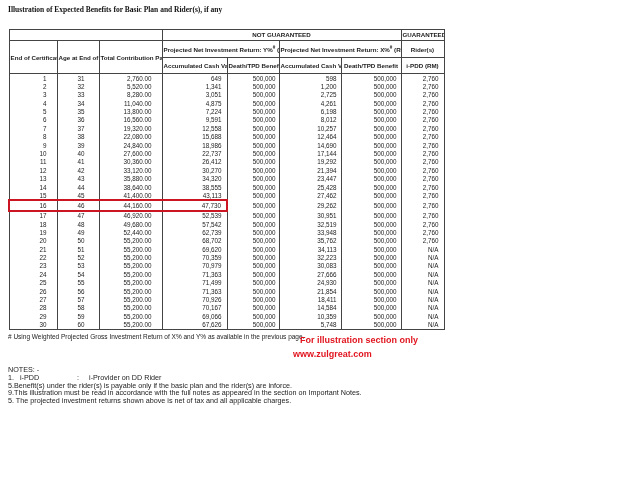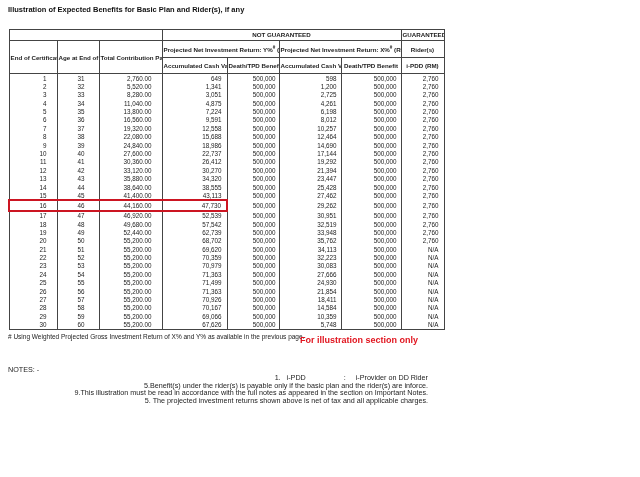--- a/index.html
+++ b/index.html
@@ -3,21 +3,21 @@
 <meta charset="utf-8">
 <style>
   * { box-sizing: border-box; }
   html,body { margin:0; padding:0; }
   body {
     width:640px; height:477px; background:#ffffff; position:relative;
     font-family:"Liberation Sans", sans-serif; color:#1a1a1a;
     overflow:hidden;
   }
   .doc { position:absolute; left:8px; top:5px; width:624px; }
-  .title { font-size:7.5px; font-weight:bold; color:#111; margin:0 0 15px 0; }
+  .title { font-size:7.5px; font-weight:bold; color:#111; margin:0 0 15px 0;font-family:Liberation Serif, serif; }
   table.benefits {
     border-collapse:collapse; table-layout:fixed; width:435px;
     font-size:6.3px; color:#222;
   }
   table.benefits th, table.benefits td { overflow:hidden; white-space:nowrap; }
   thead th, thead td {
     border:1px solid #444; font-weight:bold; font-size:6.2px;
     text-align:center; vertical-align:middle; padding:1px 1px;
     white-space:normal; line-height:7px; color:#222;
   }
@@ -38,21 +38,21 @@
   tbody td:nth-child(5){ padding-right:3px; }
   tbody td:nth-child(6){ padding-right:4px; }
   tbody td:nth-child(7){ padding-right:4px; }
   tbody td:nth-child(8){ padding-right:5px; }
   td.hl { border-top:2px solid #cc1522; border-bottom:2px solid #cc1522; }
   td.hl-left { border-left:2px solid #cc1522; }
   td.hl-right { border-right:2px solid #cc1522; }
   .footnote { font-size:6.5px; color:#222; margin-top:3px; width:435px; }
   .notes { margin-top:26px; font-size:7.2px; line-height:7.6px; color:#222; }
   .notes .heading { margin-bottom:1px; }
-  .notes .item { white-space:pre-wrap; max-width:420px;text-align:right; }
+  .notes .item { white-space:pre-wrap; max-width:420px; }
   .watermark {
     position:absolute; left:293px; top:334px; font-weight:bold;
     font-size:9px; line-height:13.5px; text-align:left;
   }
   .watermark .wm1 { padding-left:7px; }
 </style>
 </head>
 <body>
 
 <div class="doc">
@@ -401,13 +401,14 @@
     <div class="heading">NOTES: -</div>
     <div class="item">1.   i-PDD                   :     i-Provider on DD Rider</div>
     <div class="item">5.Benefit(s) under the rider(s) is payable only if the basic plan and the rider(s) are inforce.</div>
     <div class="item">9.This illustration must be read in accordance with the full notes as appeared in the section on Important Notes.</div>
     <div class="item">5. The projected investment returns shown above is net of tax and all applicable charges.</div>
   </div>
 </div>
 
 <div class="watermark" style="color: rgb(225, 21, 31);">
   <div class="wm1">For illustration section only</div>
+  <div class="wm2">www.zulgreat.com</div>
 </div>
 
 </body></html>

